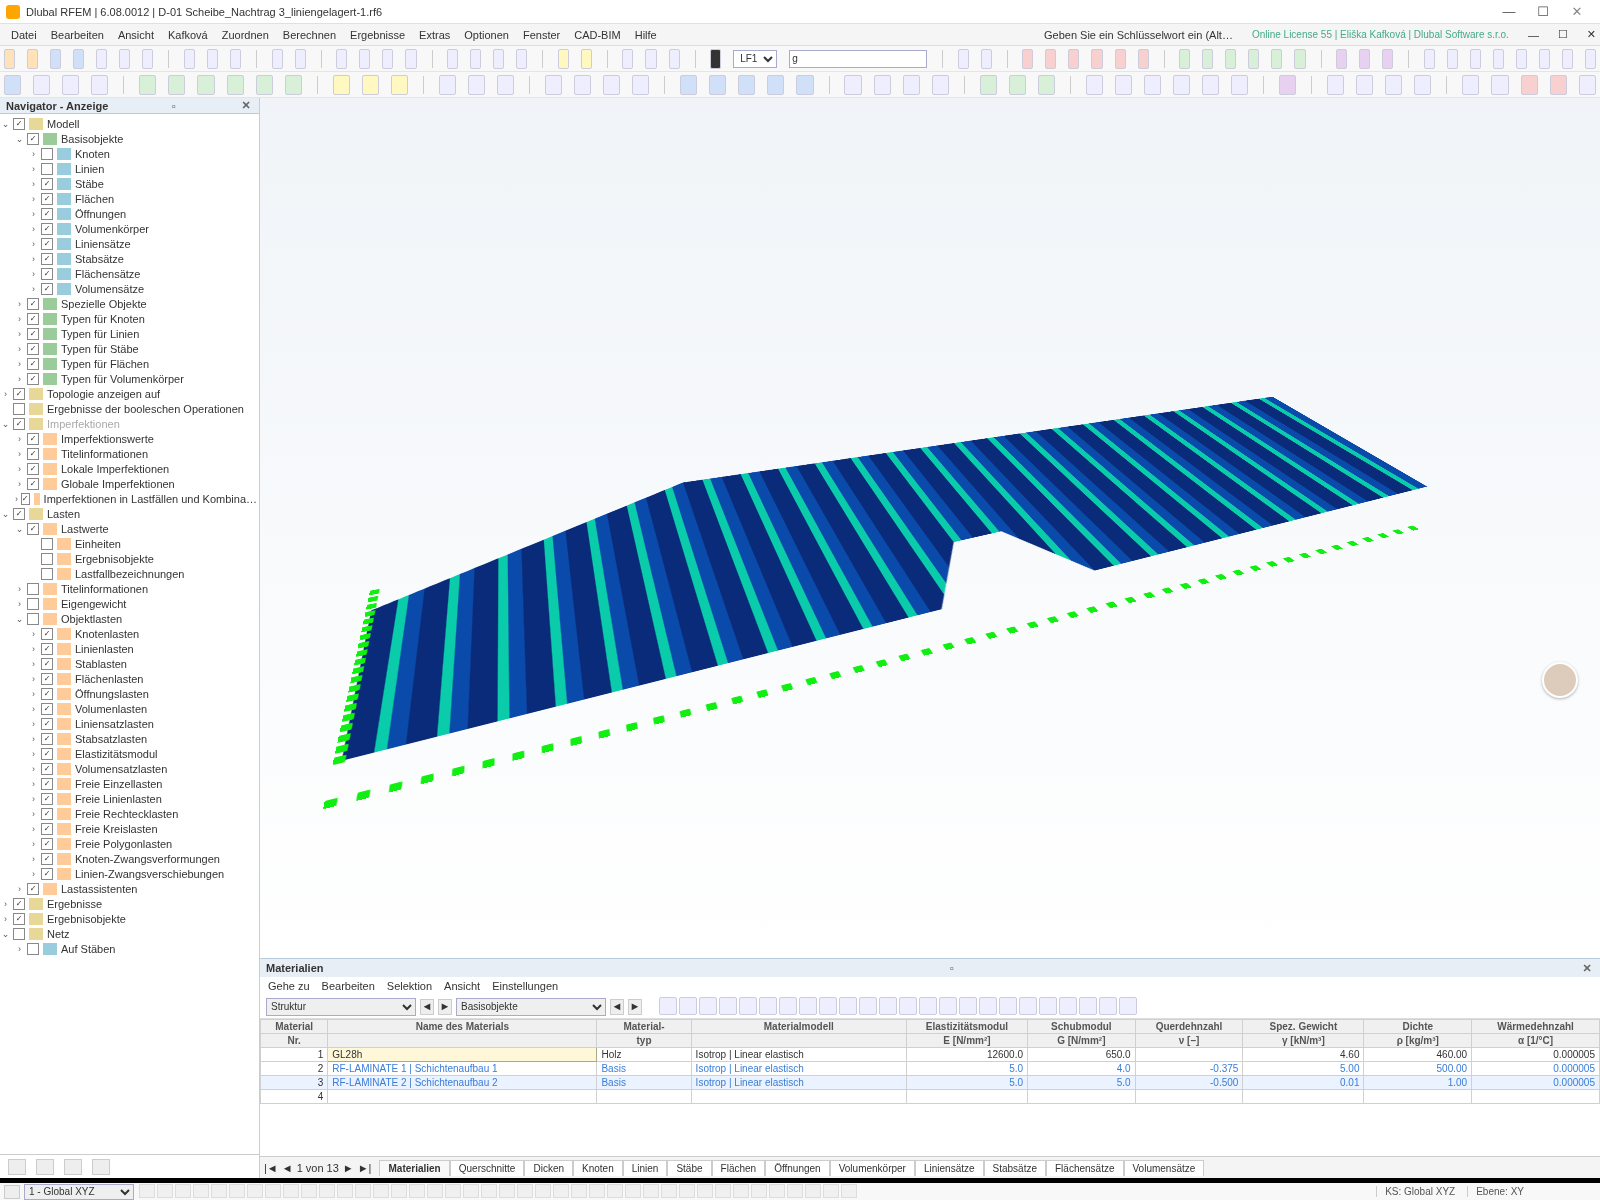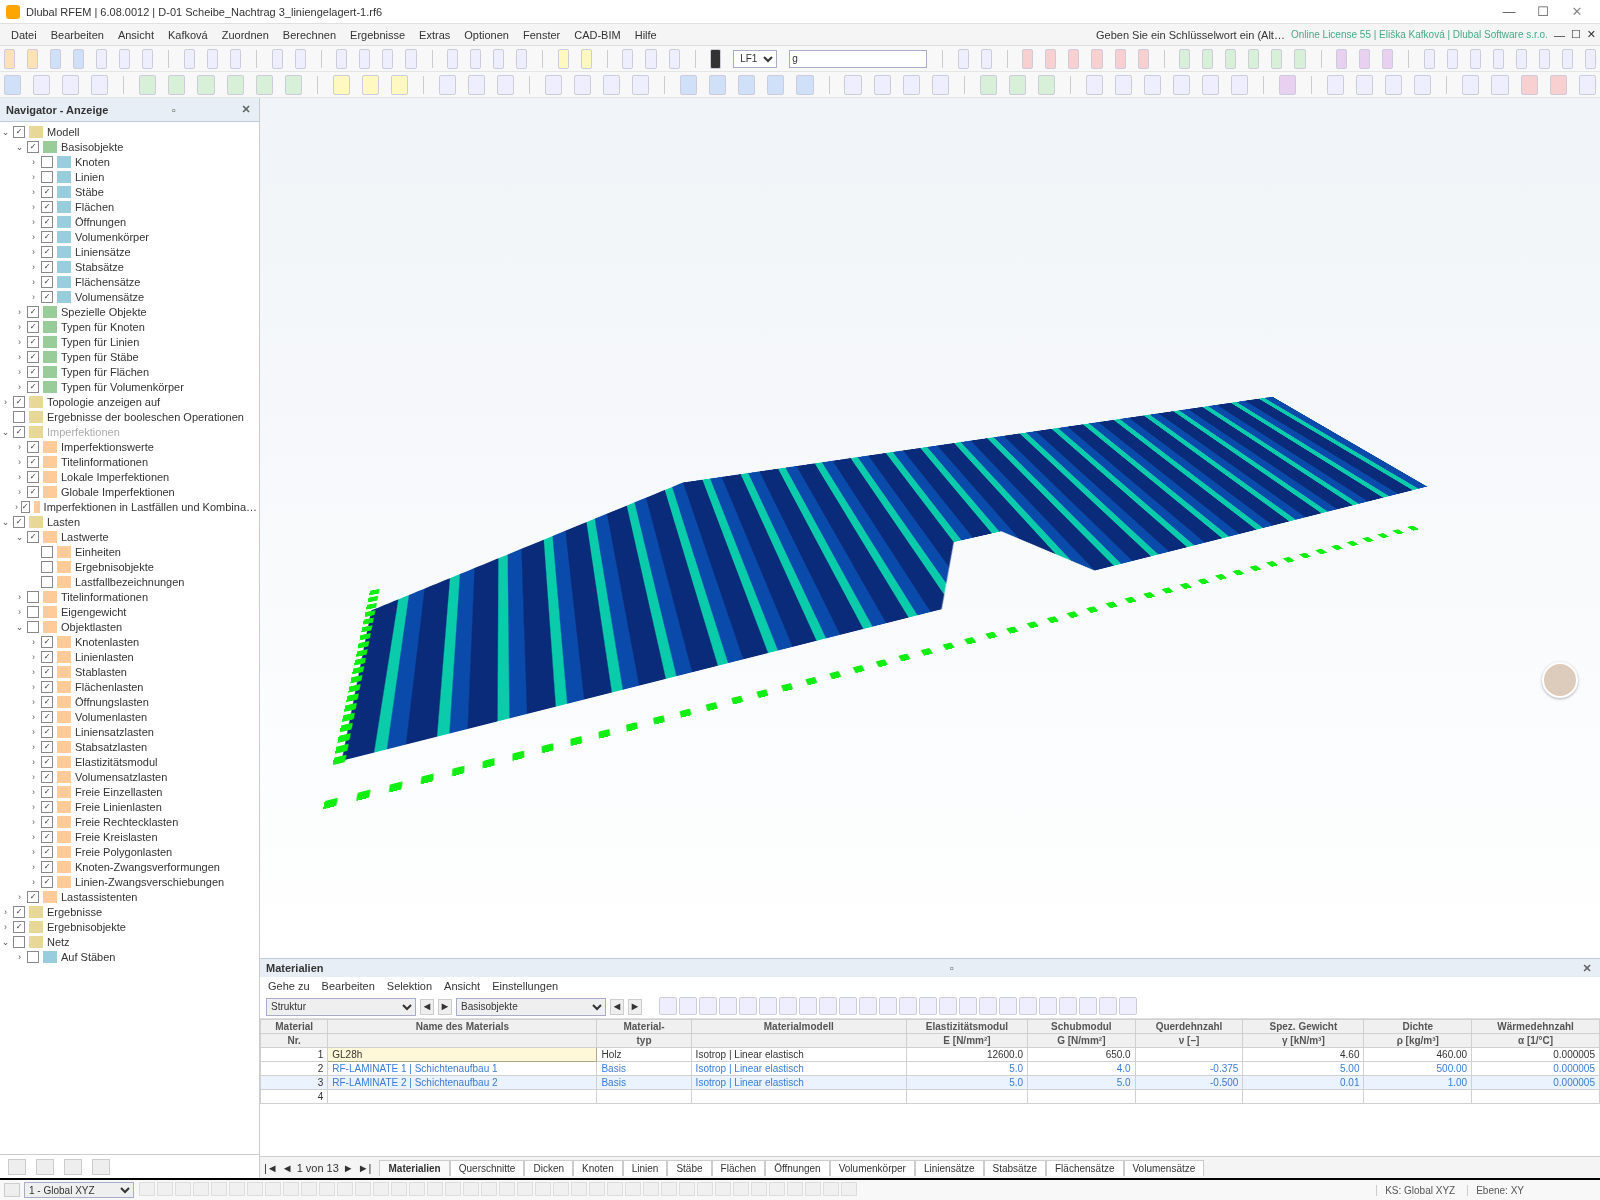--- a/index.html
+++ b/index.html
@@ -5,36 +5,36 @@
 *{margin:0;padding:0;box-sizing:border-box;font-family:"Segoe UI",Tahoma,sans-serif;font-size:11px;color:#333}
 body{background:#fff;width:1600px;height:1200px;overflow:hidden;display:flex;flex-direction:column}
 .titlebar{height:24px;background:#fff;display:flex;align-items:center;padding:0 6px;border-bottom:1px solid #e0e0e0}
 .titlebar .icon{width:14px;height:14px;background:#ffa500;border-radius:3px;margin-right:6px}
 .titlebar .t{flex:0 0 auto;white-space:nowrap}
 .titlebar .spacer{flex:1}
 .wbtn{width:34px;text-align:center;font-size:13px;color:#555}
 .wbtn.close{color:#888}
 .menubar{height:22px;background:#f5f5f5;display:flex;align-items:center;padding:0 4px;border-bottom:1px solid #ddd;gap:2px}
 .menubar .m{padding:2px 7px;cursor:default}
-.menubar .r{margin-left:auto;display:flex;align-items:center;gap:6px;font-size:10px;color:#666}
+.menubar .r{margin-left:auto;display:flex;align-items:center;gap:19px;font-size:10px;color:#666}
 .menubar .r .lic{color:#4a8;font-size:10px}
 .tb{height:26px;background:#f8f8f8;display:flex;align-items:center;padding:2px 4px;gap:12px;border-bottom:1px solid #e5e5e5}
 .tb .b{width:20px;height:20px;background:#eef;border:1px solid #ccd;border-radius:2px;display:inline-block}
 .tb .sep{width:1px;height:18px;background:#ccc;margin:0 3px}
 .tb .b.o{background:#ffe2b8}
 .tb .b.g{background:#d8f0d8}
 .tb .b.bl{background:#d0e0f8}
 .tb .b.r{background:#f8d0d0}
 .tb .b.p{background:#e8d0f0}
 .tb .b.y{background:#fff8c0}
 .tb .b.dk{background:#333}
 .tb select,.tb input{height:18px;font-size:10px;border:1px solid #aac;background:#fff;padding:0 2px}
 .main{flex:1;display:flex;min-height:0}
 .nav{width:260px;background:#fff;border-right:1px solid #ccc;display:flex;flex-direction:column}
-.nav .hdr{height:24px;background:#e8eef5;display:flex;align-items:center;padding:0 6px;font-weight:bold;border-bottom:1px solid #bcd}
+.nav .hdr{height:16px;background:#e8eef5;display:flex;align-items:center;padding:0 6px;font-weight:bold;border-bottom:1px solid #bcd}
 .nav .hdr .hb{margin-left:auto;width:14px;text-align:center;color:#666}
 .tree{flex:1;overflow-y:auto;overflow-x:hidden;padding:2px 0}
 .tree .n{display:flex;align-items:center;height:15px;padding:0 2px;white-space:nowrap}
 .tree .ex{width:11px;text-align:center;color:#555;font-size:9px}
 .tree .ck{width:12px;height:12px;border:1px solid #888;margin:0 2px;display:flex;align-items:center;justify-content:center;font-size:8px}
 .tree .ck.on::after{content:"✓";color:#333}
 .tree .ic{width:14px;height:12px;margin:0 2px}
 .tree .ic.f{background:#e8d898}
 .tree .ic.g{background:#9c9}
 .tree .ic.b{background:#9cd}
@@ -60,21 +60,21 @@
 .grid th,.grid td{border:1px solid #d0d0d0;padding:1px 4px;font-size:10px;height:14px;overflow:hidden;white-space:nowrap}
 .grid th{background:#f0f0f0;font-weight:bold;text-align:center;color:#555}
 .grid td.num{text-align:right}
 .grid td.sel{background:#fff8d8;border:1px solid #aa8}
 .grid td.link{color:#3a7dd8}
 .grid tr.hl td{background:#eaf3ff}
 .tabs{height:22px;border-top:1px solid #ccc;display:flex;align-items:center;background:#f4f4f4;padding:0 4px;gap:0}
 .tabs .pg{display:flex;align-items:center;gap:4px;margin-right:8px;font-size:10px}
 .tabs .t{padding:2px 8px;border:1px solid #ccc;background:#fff;font-size:10px;border-bottom:none}
 .tabs .t.act{background:#f8f8f8;font-weight:bold}
-.status{height:22px;border-top:2px solid #000000;display:flex;align-items:center;background:#f8f8f8;padding:0 4px;gap:4px}
+.status{height:22px;border-top:5px solid #000000;display:flex;align-items:center;background:#f8f8f8;padding:0 4px;gap:4px}
 .status .sp{flex:1}
 .status .cell{padding:0 8px;border-left:1px solid #ccc;font-size:10px;color:#555}
 .navfoot{height:24px;border-top:1px solid #ccc;display:flex;align-items:center;gap:10px;padding:0 8px}
 .navfoot .fi{width:18px;height:16px;background:#eee;border:1px solid #ccc}
 .avatar{position:absolute;right:22px;bottom:260px;width:36px;height:36px;border-radius:18px;background:#dcb;border:2px solid #fff;box-shadow:0 1px 3px rgba(0,0,0,.3)}
 </style>
 </head>
 <body>
 
 <div class="titlebar">

